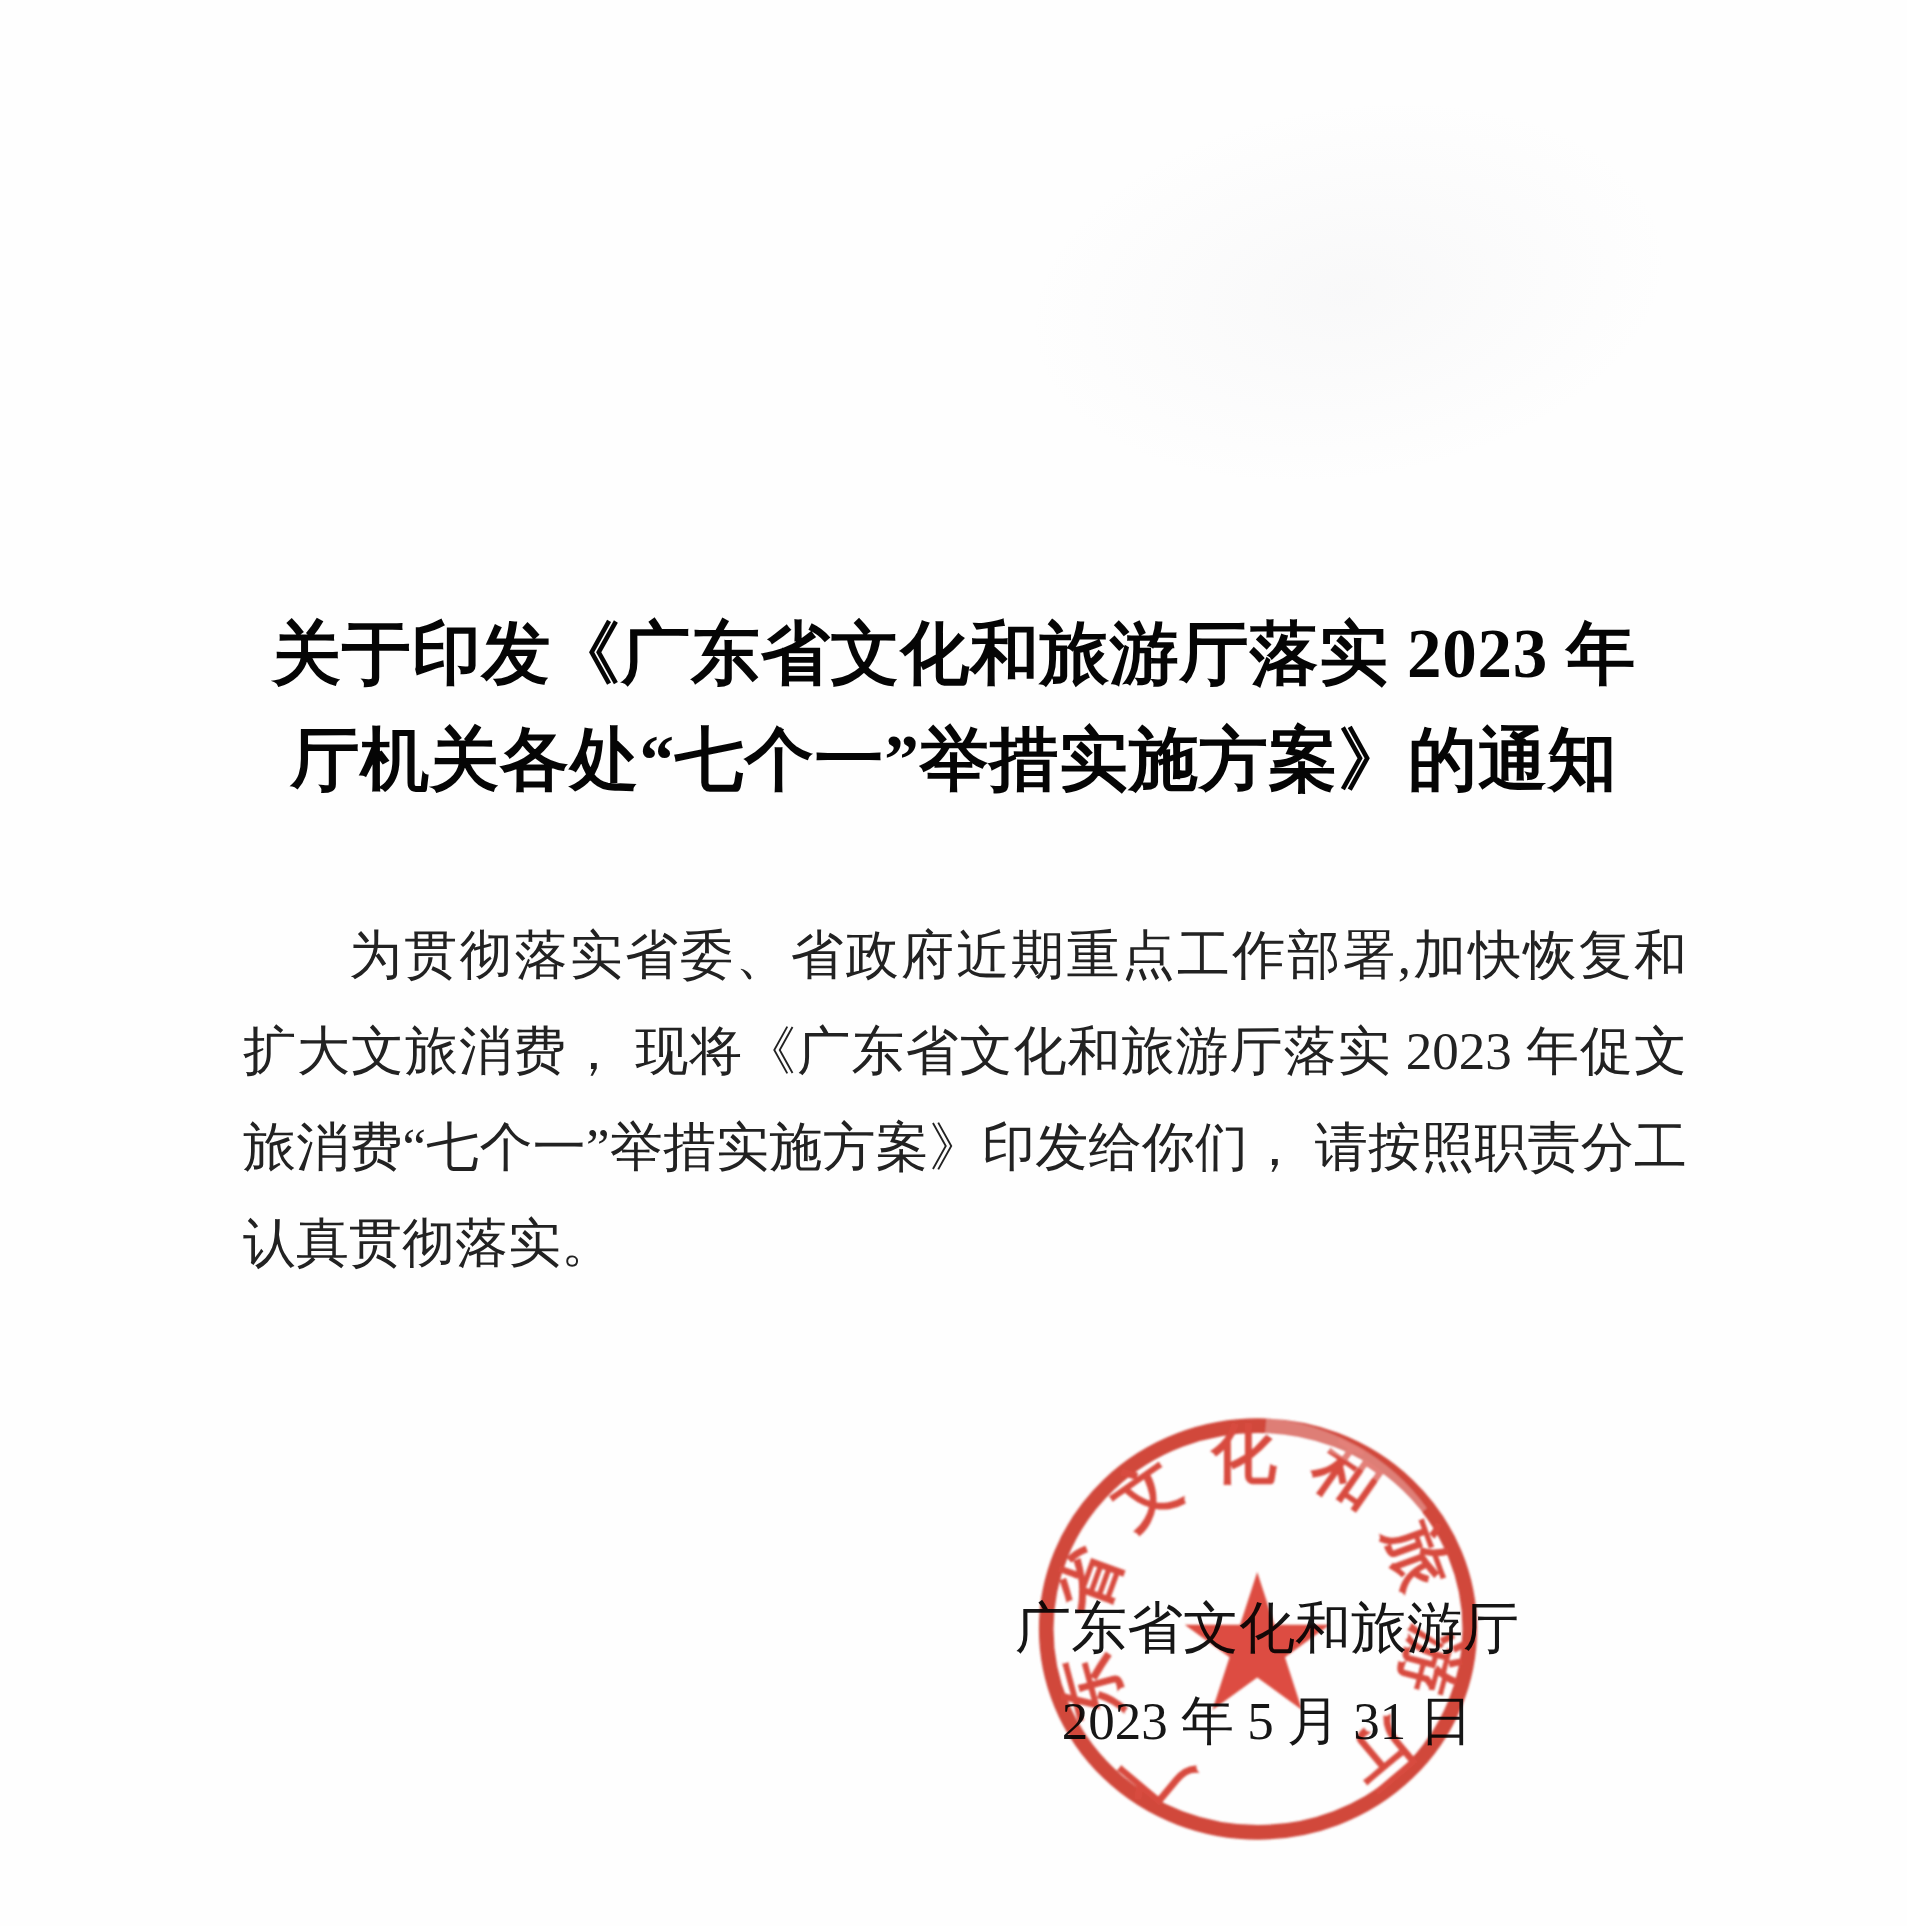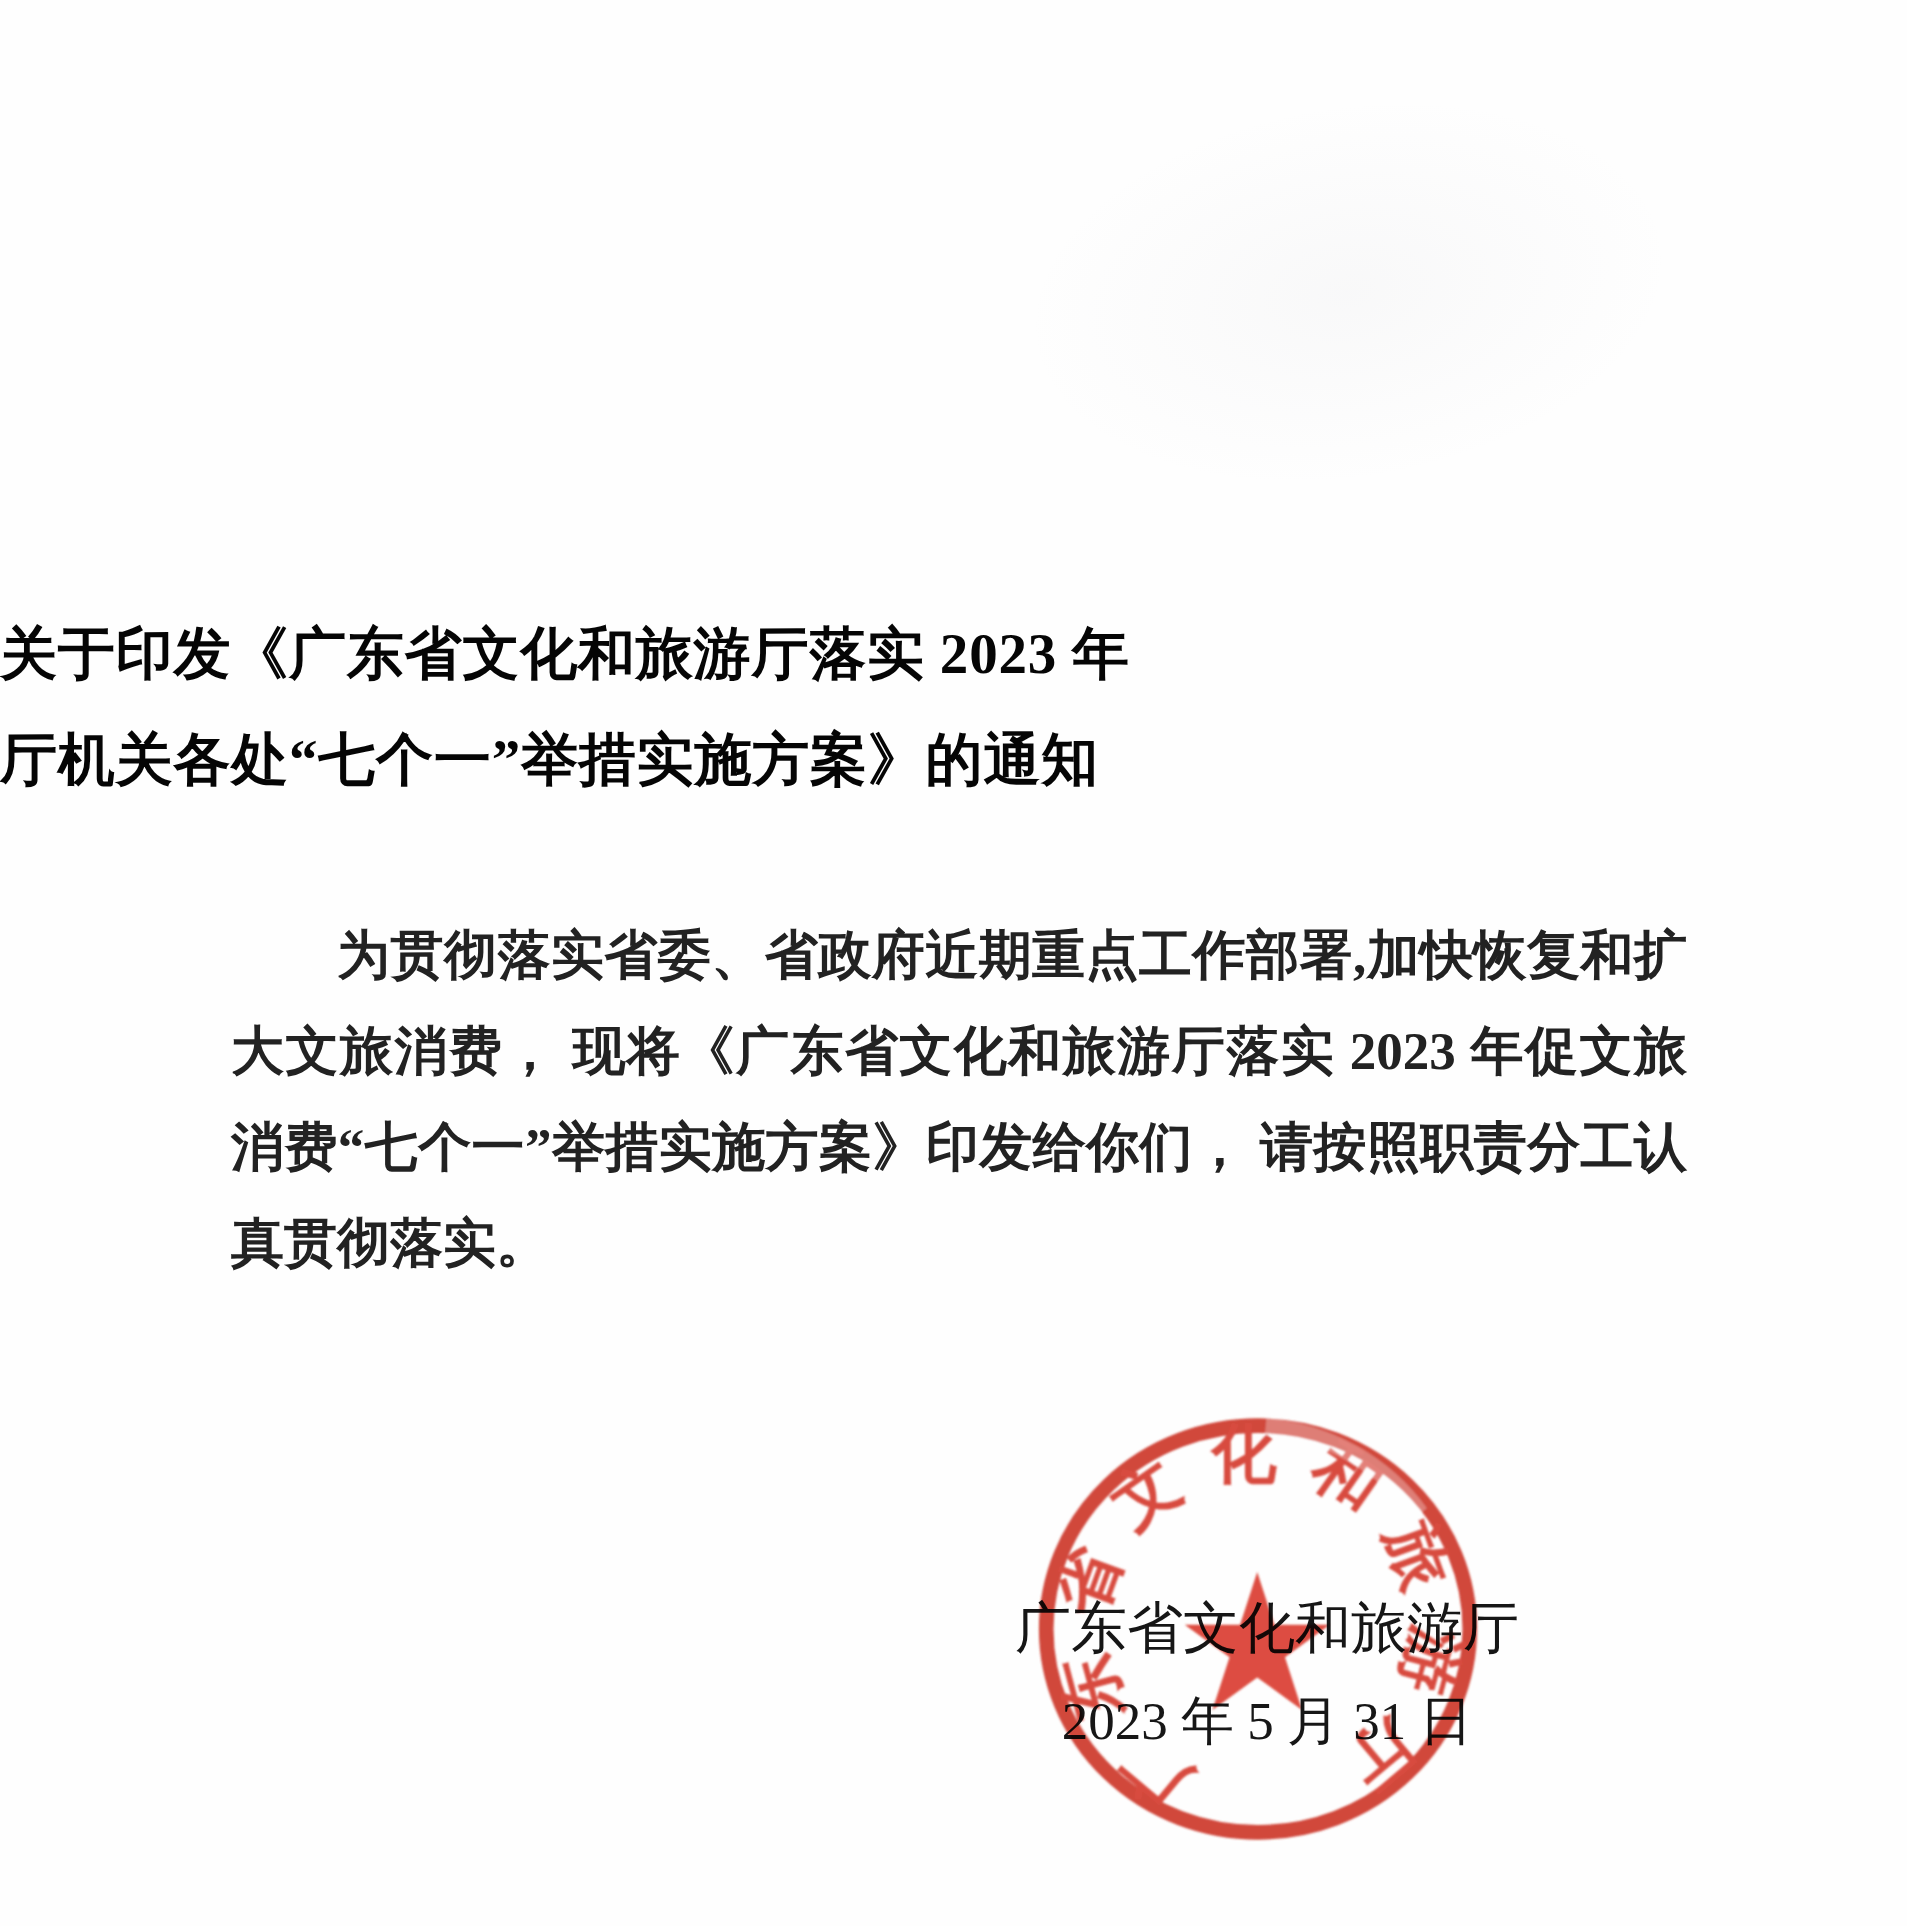--- a/index.html
+++ b/index.html
@@ -20,41 +20,41 @@
     left: 886px; top: 23px; width: 925px; height: 539px;
     background: radial-gradient(closest-side, rgba(175,175,182,0.07), rgba(175,175,182,0.0) 70%);
     transform: rotate(-9deg);
     pointer-events: none;
   }
 
   .doc-title {
     position: absolute;
     top: 601px; left: 0; width: 100%;
     margin: 0;
-    font-size: 57px;
+    text-align: center;
+    font-size: 69px;
     font-weight: bold;
     line-height: 106px;
     letter-spacing: 0.8px;
     color: #050505;
   }
   .title-line { white-space: nowrap; }
 
   .doc-body {
     position: absolute;
     top: 893px; left: 231px; width: 1456px;
     font-size: 53px;
     line-height: 96px;
     text-align: justify;
     color: #222222;
   }
   .salutation { }
   .paragraph {
-    margin: 14px 0 0 0;
+    margin: 14px 0 0 12px;
     text-indent: 2em;
-    font-weight: bold;
   }
 
   .signature-block {
     position: absolute;
     top: 1582px; left: 978px; width: 578px;
     text-align: center;
     color: #161616;
   }
   .signature { font-size: 56px; line-height: 93px; white-space: nowrap; }
   .issue-date { font-size: 53px; line-height: 93px; white-space: nowrap; }

